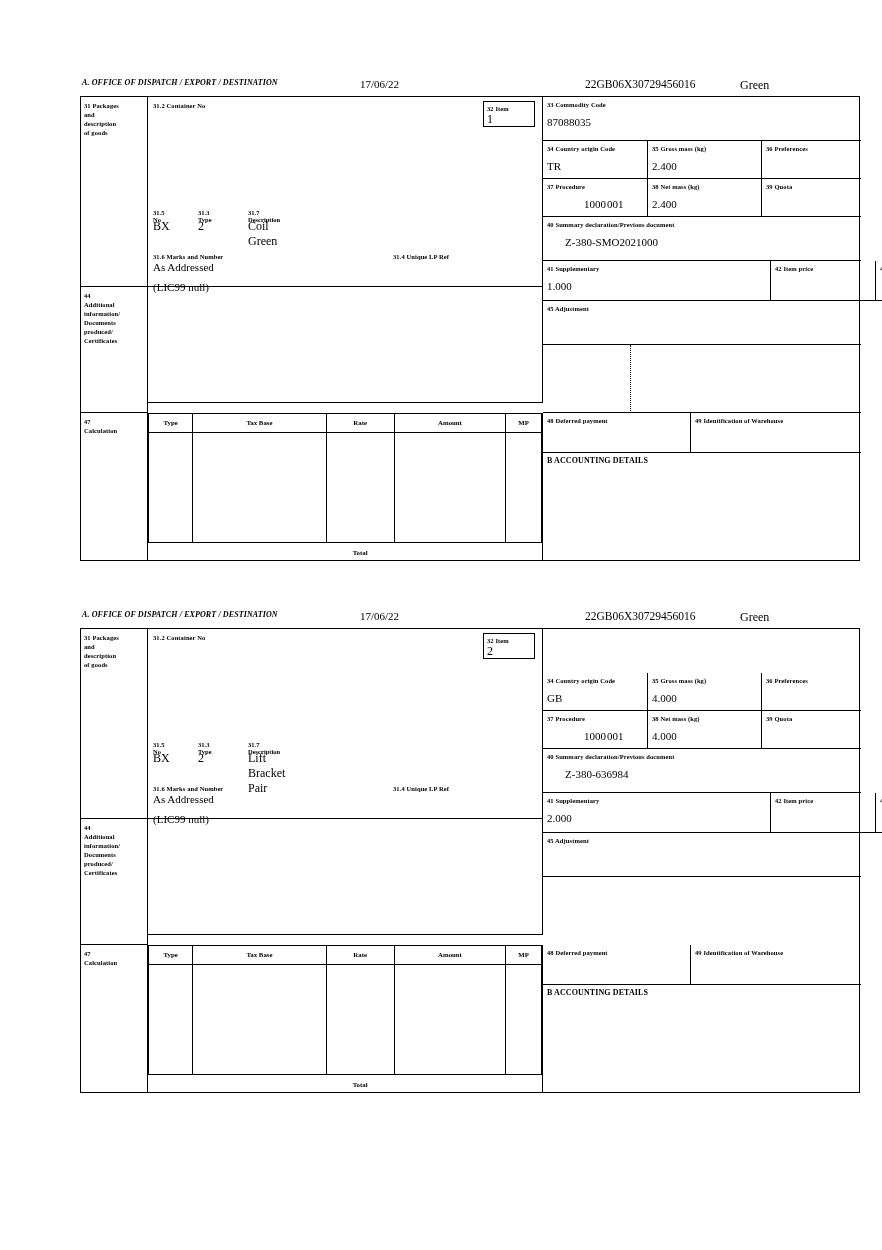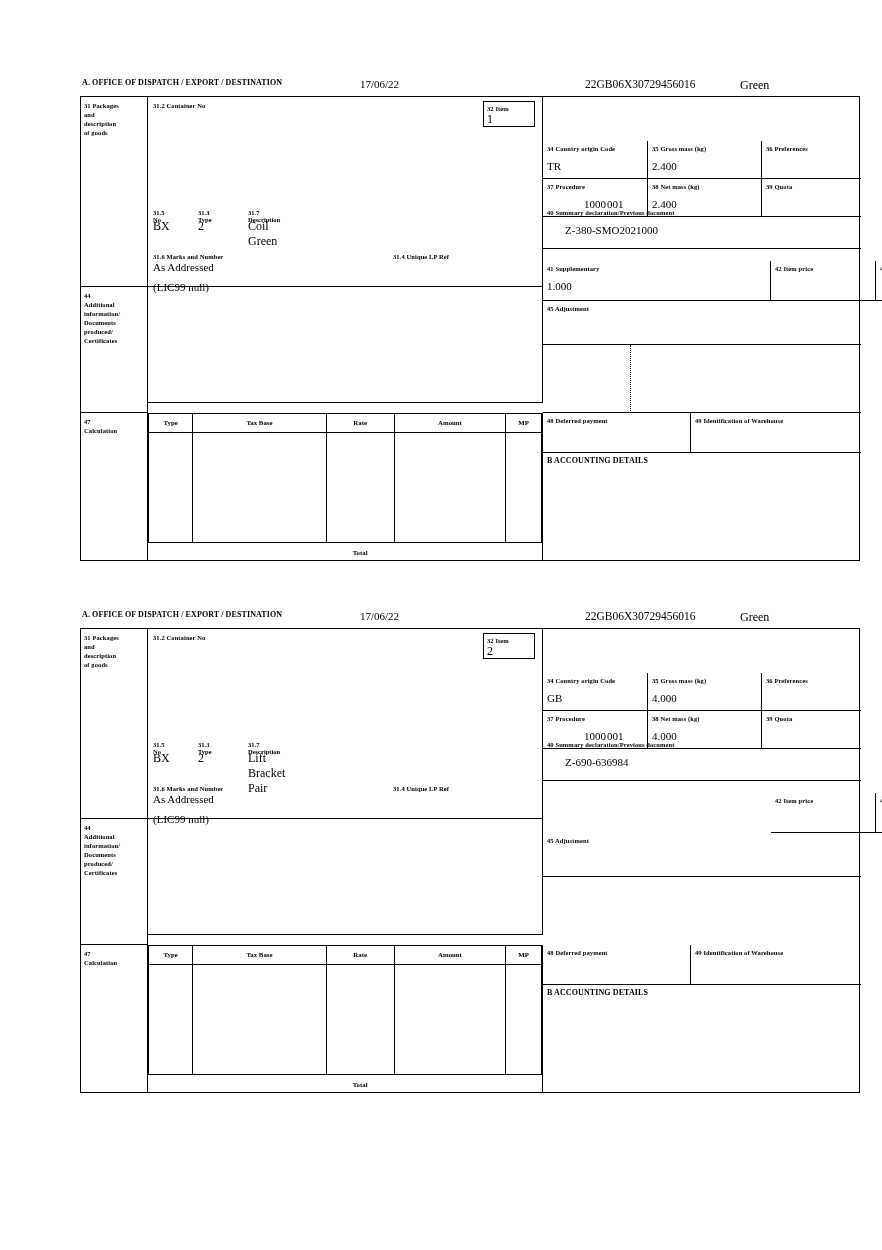--- a/index.html
+++ b/index.html
@@ -34,20 +34,21 @@
     position: relative;
     height: 18px;
     font-size: 9.5px;
     font-weight: bold;
   }
   .hdr .office {
     position: absolute;
     left: 2px;
     top: 0;
     white-space: nowrap;
+    font-style: italic;
   }
   .hdr .date {
     position: absolute;
     left: 280px;
     top: 0;
     font-size: 11px;
     font-weight: normal;
   }
   .hdr .mrn {
     position: absolute;
@@ -160,21 +161,21 @@
   }
 
   
   .c33 { left: 462px; top: 0; width: 318px; height: 44px; padding: 3px 4px; }
   .c34 { left: 462px; top: 44px; width: 105px; height: 38px; padding: 3px 4px; }
   .c35 { left: 567px; top: 44px; width: 114px; height: 38px; padding: 3px 4px; }
   .c36 { left: 681px; top: 44px; width: 99px; height: 38px; padding: 3px 4px; }
   .c37 { left: 462px; top: 82px; width: 105px; height: 38px; padding: 3px 4px; }
   .c38 { left: 567px; top: 82px; width: 114px; height: 38px; padding: 3px 4px; }
   .c39 { left: 681px; top: 82px; width: 99px; height: 38px; padding: 3px 4px; }
-  .c40 { left: 462px; top: 108px; width: 318px; height: 44px; padding: 3px 4px; }
+  .c40 { left: 462px; top: 120px; width: 318px; height: 44px; padding: 3px 4px; }
   .c41 { left: 462px; top: 164px; width: 228px; height: 40px; padding: 3px 4px; }
   .c42 { left: 690px; top: 164px; width: 108px; height: 40px; padding: 3px 4px; }
   .c42 { left: 690px; top: 164px; width: 105px; height: 40px; padding: 3px 4px; }
   .c43 { left: 795px; top: 164px; width: 0px; }
   .c45 { left: 462px; top: 204px; width: 318px; height: 44px; padding: 3px 4px; }
   .c46wrap { left: 462px; top: 248px; width: 318px; height: 68px; }
   .c46dot {
     position: absolute; left: 0; top: 0; width: 88px; height: 68px;
     border-right: 1px dotted #000;
     box-sizing: border-box;
@@ -275,20 +276,24 @@
             <td style="border:none"></td>
             <td style="border:none"></td>
             <td style="border:none">Total</td>
             <td style="border:none"></td>
             <td style="border:none"></td>
           </tr>
         </tbody>
           </table>
       </div>
 
+      <div class="cell c33 bb">
+        <div class="lbl">33 Commodity Code</div>
+        <div class="val val-off">87088035</div>
+      </div>
 
       <div class="cell c34 br bb">
         <div class="lbl">34 Country origin Code</div>
         <div class="val val-off">TR</div>
       </div>
       <div class="cell c35 br bb">
         <div class="lbl">35 Gross mass (kg)</div>
         <div class="val val-off">2.400</div>
       </div>
       <div class="cell c36 bb">
@@ -506,23 +511,27 @@
         <div class="lbl">38 Net mass (kg)</div>
         <div class="val val-off">4.000</div>
       </div>
       <div class="cell c39 bb">
         <div class="lbl">39 Quota</div>
         <div class="val val-off"></div>
       </div>
 
       <div class="cell c40 bb">
         <div class="lbl">40 Summary declaration/Previous document</div>
-        <div class="val val-off" style="padding-left:18px;">Z-690-636984</div>
-      </div>
-
+        <div class="val val-off" style="padding-left:18px;">Z-380-636984</div>
+      </div>
+
+      <div class="cell c41 br bb">
+        <div class="lbl">41 Supplementary</div>
+        <div class="val val-off">2.000</div>
+      </div>
       <div class="cell c42 br bb">
         <div class="lbl">42 Item price</div>
         <div class="val val-off"></div>
       </div>
       <div class="cell bb" style="left:795px; top:164px; width:85px; height:40px; padding:3px 4px;">
         <div class="lbl">43 V.M. Code</div>
         <div class="val val-off"></div>
       </div>
 
       <div class="cell c45 bb">

